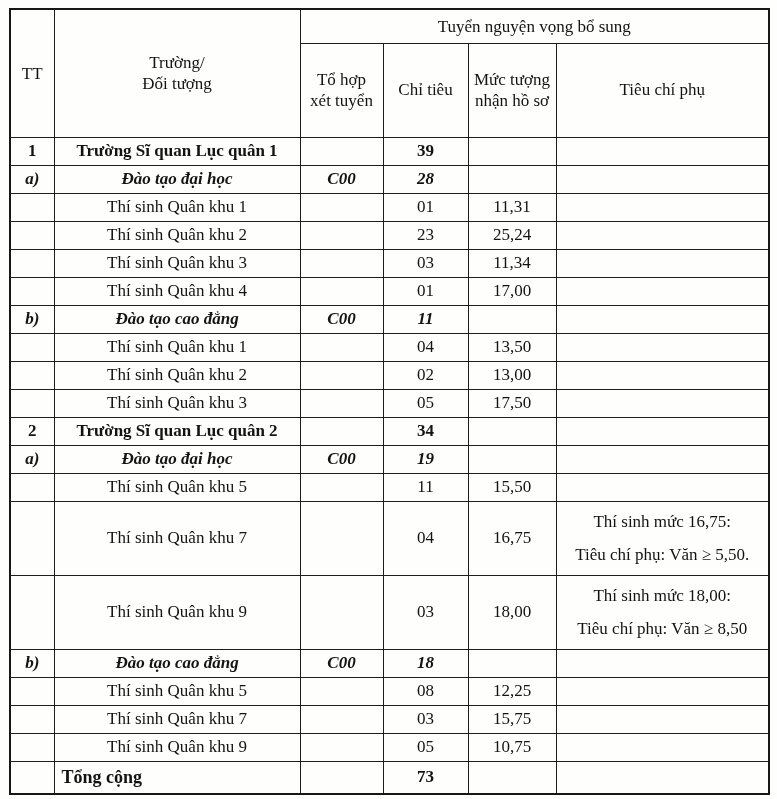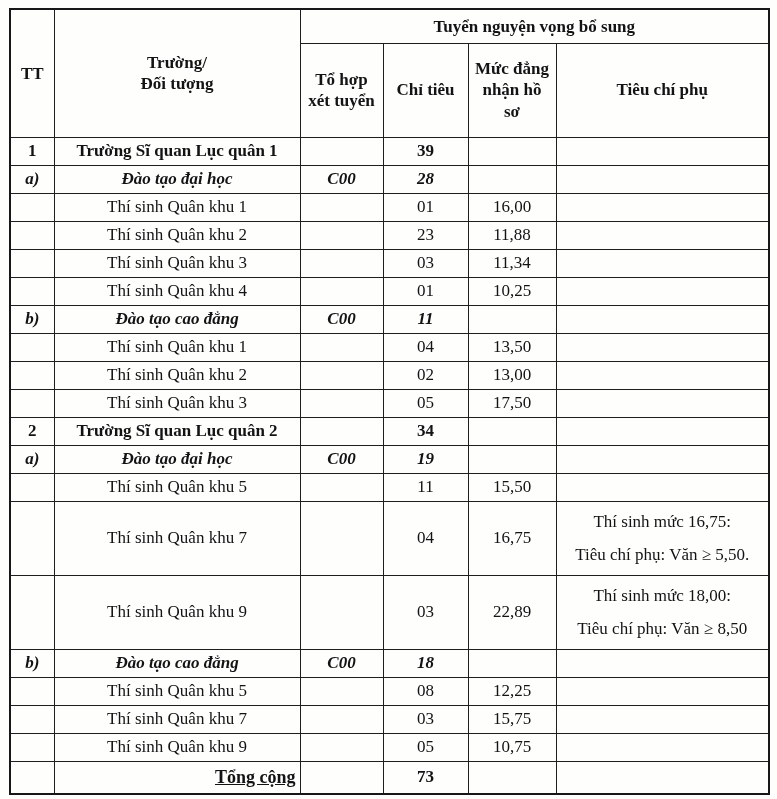--- a/index.html
+++ b/index.html
@@ -35,41 +35,41 @@
     overflow: hidden;
   }
   
   col.c-tt       { width: 44px; }
   col.c-name     { width: 246px; }
   col.c-tohop    { width: 83px; }
   col.c-chitieu  { width: 85px; }
   col.c-mucdiem  { width: 88px; }
   col.c-tieuchi  { width: 213px; }
 
-  thead th { font-weight: bold; line-height: 1.25; }
+  thead th { font-weight: normal; line-height: 1.25; }
   tr.head-group { height: 34px; }
   tr.head-cols  { height: 94px; }
   th.h-truong   { white-space: pre-line; }
 
   tbody tr { height: 28px; }
   tbody tr.row-tall  { height: 74px; }
   tbody tr.row-total { height: 33px; }
 
   td.col-name  { text-align: left; padding-left: 10px; }
   td.col-tieuchi {
     text-align: left;
     padding-left: 9px;
     white-space: pre-line;
     line-height: 1.95;
     font-size: 16.5px;
   }
   tr.row-section td { font-weight: bold; }
   tr.row-sub td     { font-weight: bold; font-style: italic; }
   tr.row-total td   { font-weight: bold; }
-  tr.row-total td.col-name { text-align: right; padding-left: 7px; font-size: 18px; text-decoration: underline; }
+  tr.row-total td.col-name { text-align: left; padding-left: 7px; font-size: 18px; }
 </style>
 </head>
 <body>
 
 <div class="page">
   <table class="quota">
     <colgroup>
       <col class="c-tt">
         <col class="c-name">
         <col class="c-tohop">
@@ -80,21 +80,21 @@
     <thead>
       <tr class="head-group">
         <th rowspan="2">TT</th>
         <th rowspan="2" class="h-truong">Trường/
 Đối tượng</th>
         <th colspan="4">Tuyển nguyện vọng bổ sung</th>
       </tr>
       <tr class="head-cols">
         <th>Tổ hợp xét tuyển</th>
         <th>Chỉ tiêu</th>
-        <th>Mức đẳng nhận hồ sơ</th>
+        <th>Mức tượng nhận hồ sơ</th>
         <th>Tiêu chí phụ</th>
       </tr>
     </thead>
     <tbody>
         <tr class="row-section">
           <td class="col-tt">1</td>
           <td class="col-name">Trường Sĩ quan Lục quân 1</td>
           <td class="col-tohop"></td>
           <td class="col-chitieu">39</td>
           <td class="col-mucdiem"></td>
@@ -106,45 +106,45 @@
           <td class="col-tohop">C00</td>
           <td class="col-chitieu">28</td>
           <td class="col-mucdiem"></td>
           <td class="col-tieuchi"></td>
         </tr>
         <tr class="row-normal">
           <td class="col-tt"></td>
           <td class="col-name">Thí sinh Quân khu 1</td>
           <td class="col-tohop"></td>
           <td class="col-chitieu">01</td>
-          <td class="col-mucdiem">16,00</td>
+          <td class="col-mucdiem">11,31</td>
           <td class="col-tieuchi"></td>
         </tr>
         <tr class="row-normal">
           <td class="col-tt"></td>
           <td class="col-name">Thí sinh Quân khu 2</td>
           <td class="col-tohop"></td>
           <td class="col-chitieu">23</td>
-          <td class="col-mucdiem">11,88</td>
+          <td class="col-mucdiem">25,24</td>
           <td class="col-tieuchi"></td>
         </tr>
         <tr class="row-normal">
           <td class="col-tt"></td>
           <td class="col-name">Thí sinh Quân khu 3</td>
           <td class="col-tohop"></td>
           <td class="col-chitieu">03</td>
           <td class="col-mucdiem">11,34</td>
           <td class="col-tieuchi"></td>
         </tr>
         <tr class="row-normal">
           <td class="col-tt"></td>
           <td class="col-name">Thí sinh Quân khu 4</td>
           <td class="col-tohop"></td>
           <td class="col-chitieu">01</td>
-          <td class="col-mucdiem">10,25</td>
+          <td class="col-mucdiem">17,00</td>
           <td class="col-tieuchi"></td>
         </tr>
         <tr class="row-sub">
           <td class="col-tt">b)</td>
           <td class="col-name">Đào tạo cao đẳng</td>
           <td class="col-tohop">C00</td>
           <td class="col-chitieu">11</td>
           <td class="col-mucdiem"></td>
           <td class="col-tieuchi"></td>
         </tr>
@@ -203,21 +203,21 @@
           <td class="col-chitieu">04</td>
           <td class="col-mucdiem">16,75</td>
           <td class="col-tieuchi">Thí sinh mức 16,75:
 Tiêu chí phụ: Văn ≥ 5,50.</td>
         </tr>
         <tr class="row-normal row-tall">
           <td class="col-tt"></td>
           <td class="col-name">Thí sinh Quân khu 9</td>
           <td class="col-tohop"></td>
           <td class="col-chitieu">03</td>
-          <td class="col-mucdiem">22,89</td>
+          <td class="col-mucdiem">18,00</td>
           <td class="col-tieuchi">Thí sinh mức 18,00:
 Tiêu chí phụ: Văn ≥ 8,50</td>
         </tr>
         <tr class="row-sub">
           <td class="col-tt">b)</td>
           <td class="col-name">Đào tạo cao đẳng</td>
           <td class="col-tohop">C00</td>
           <td class="col-chitieu">18</td>
           <td class="col-mucdiem"></td>
           <td class="col-tieuchi"></td>

